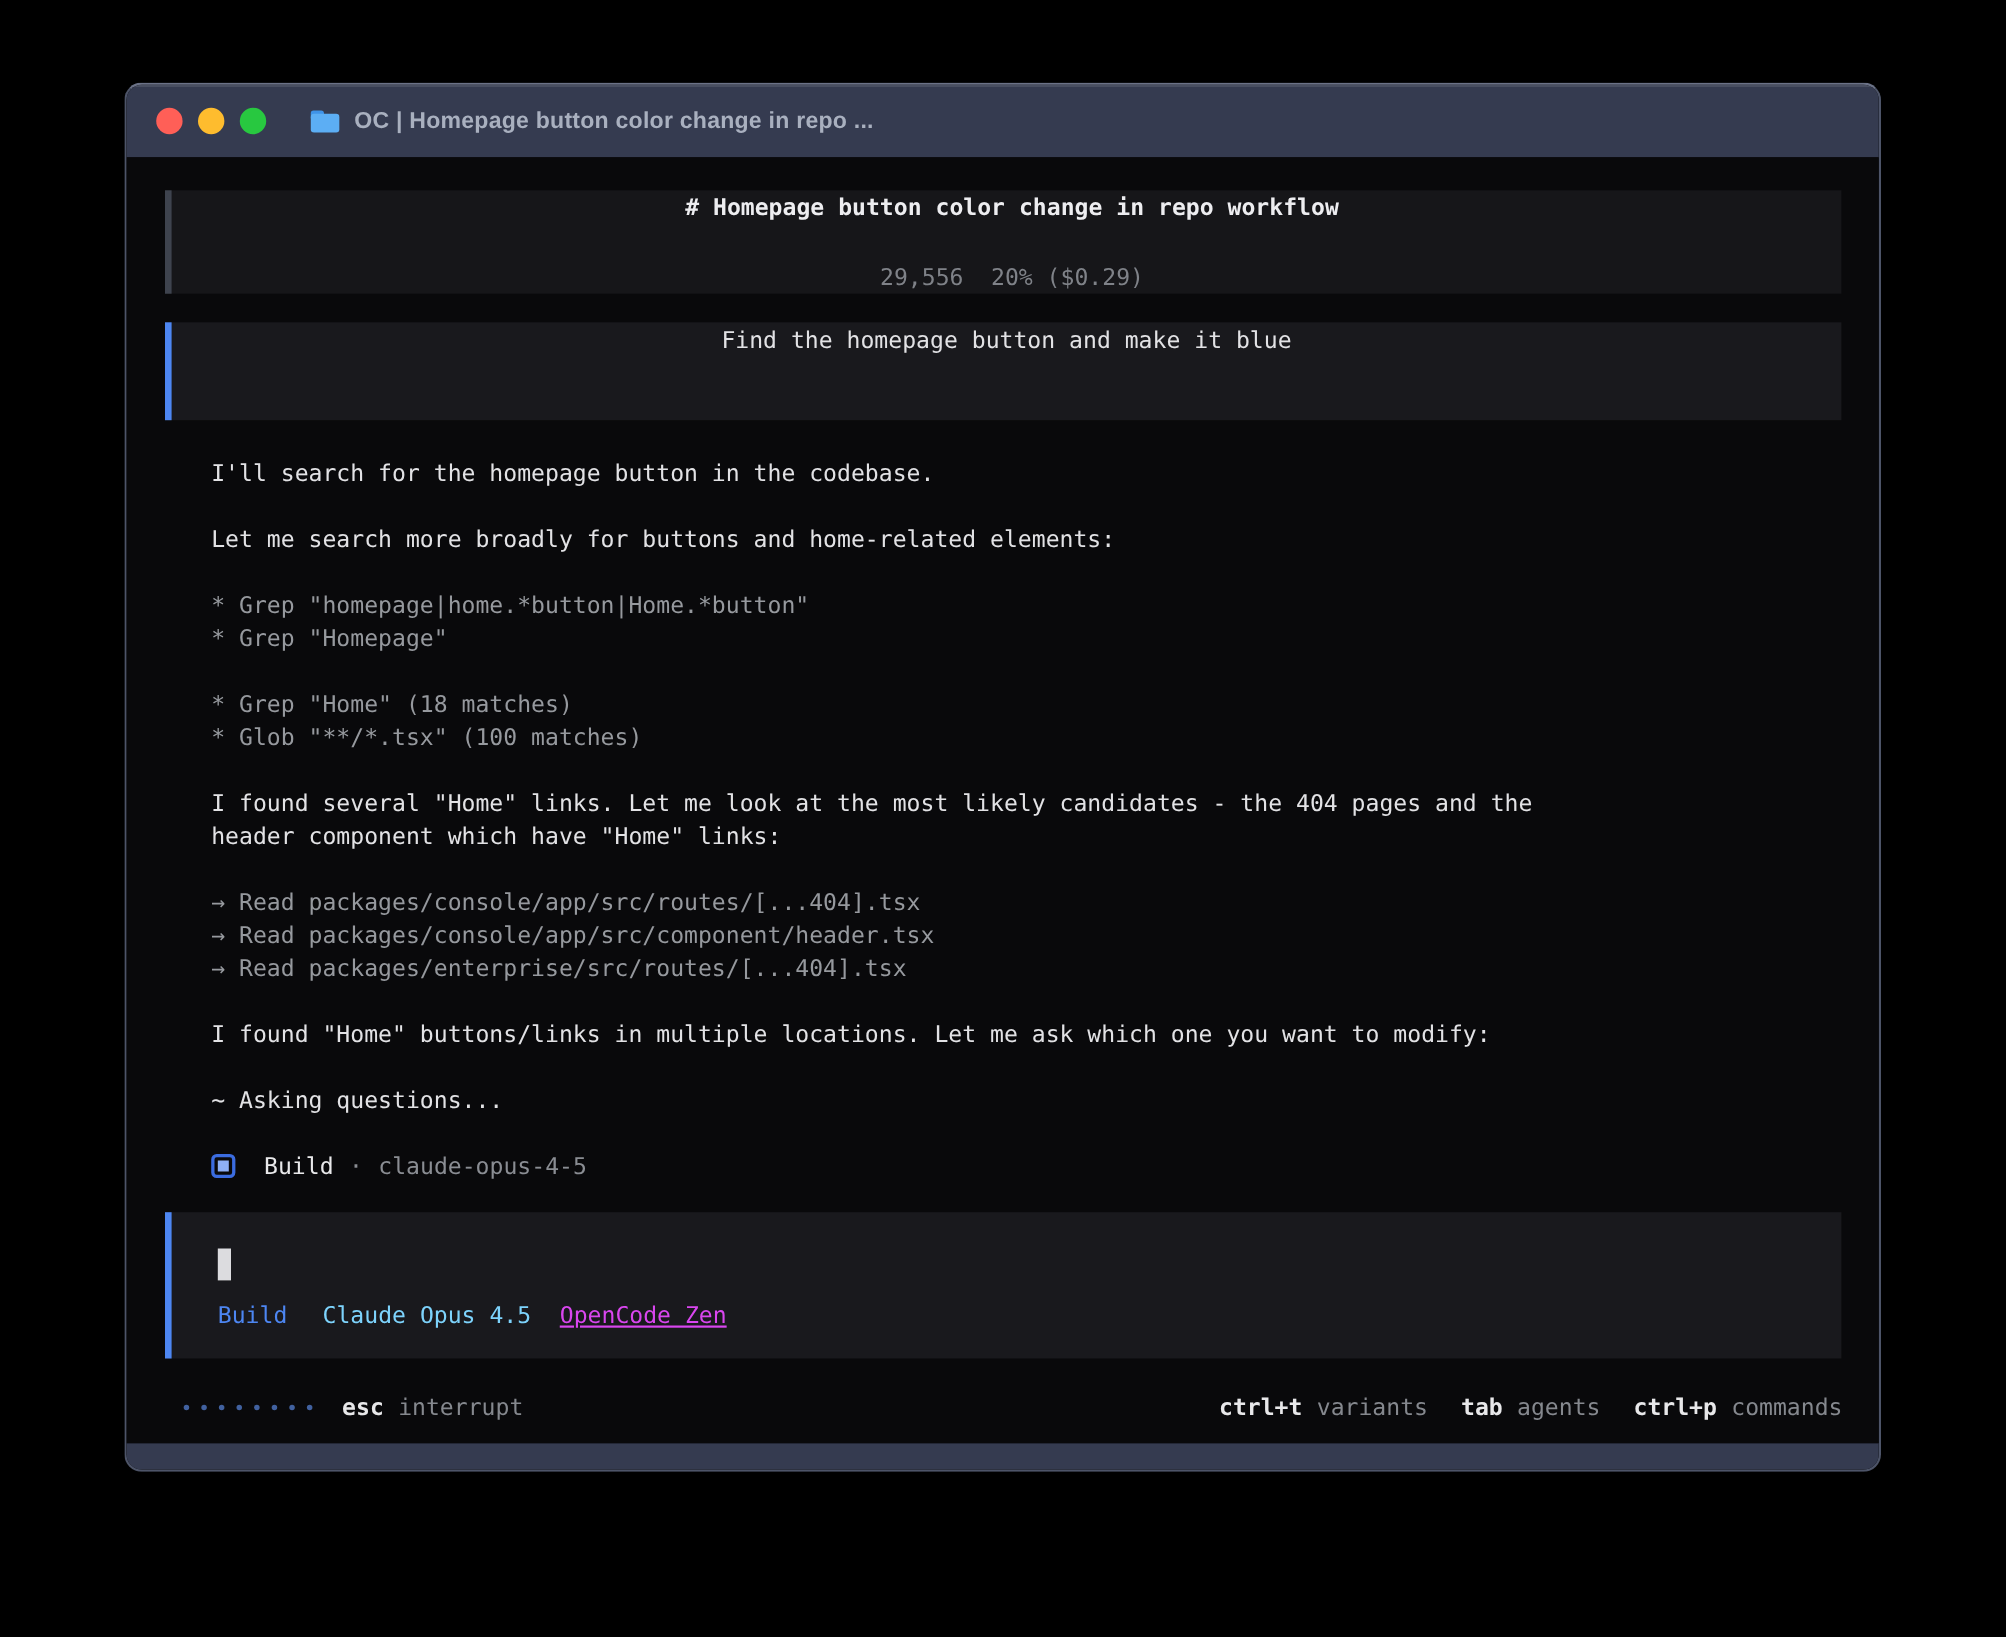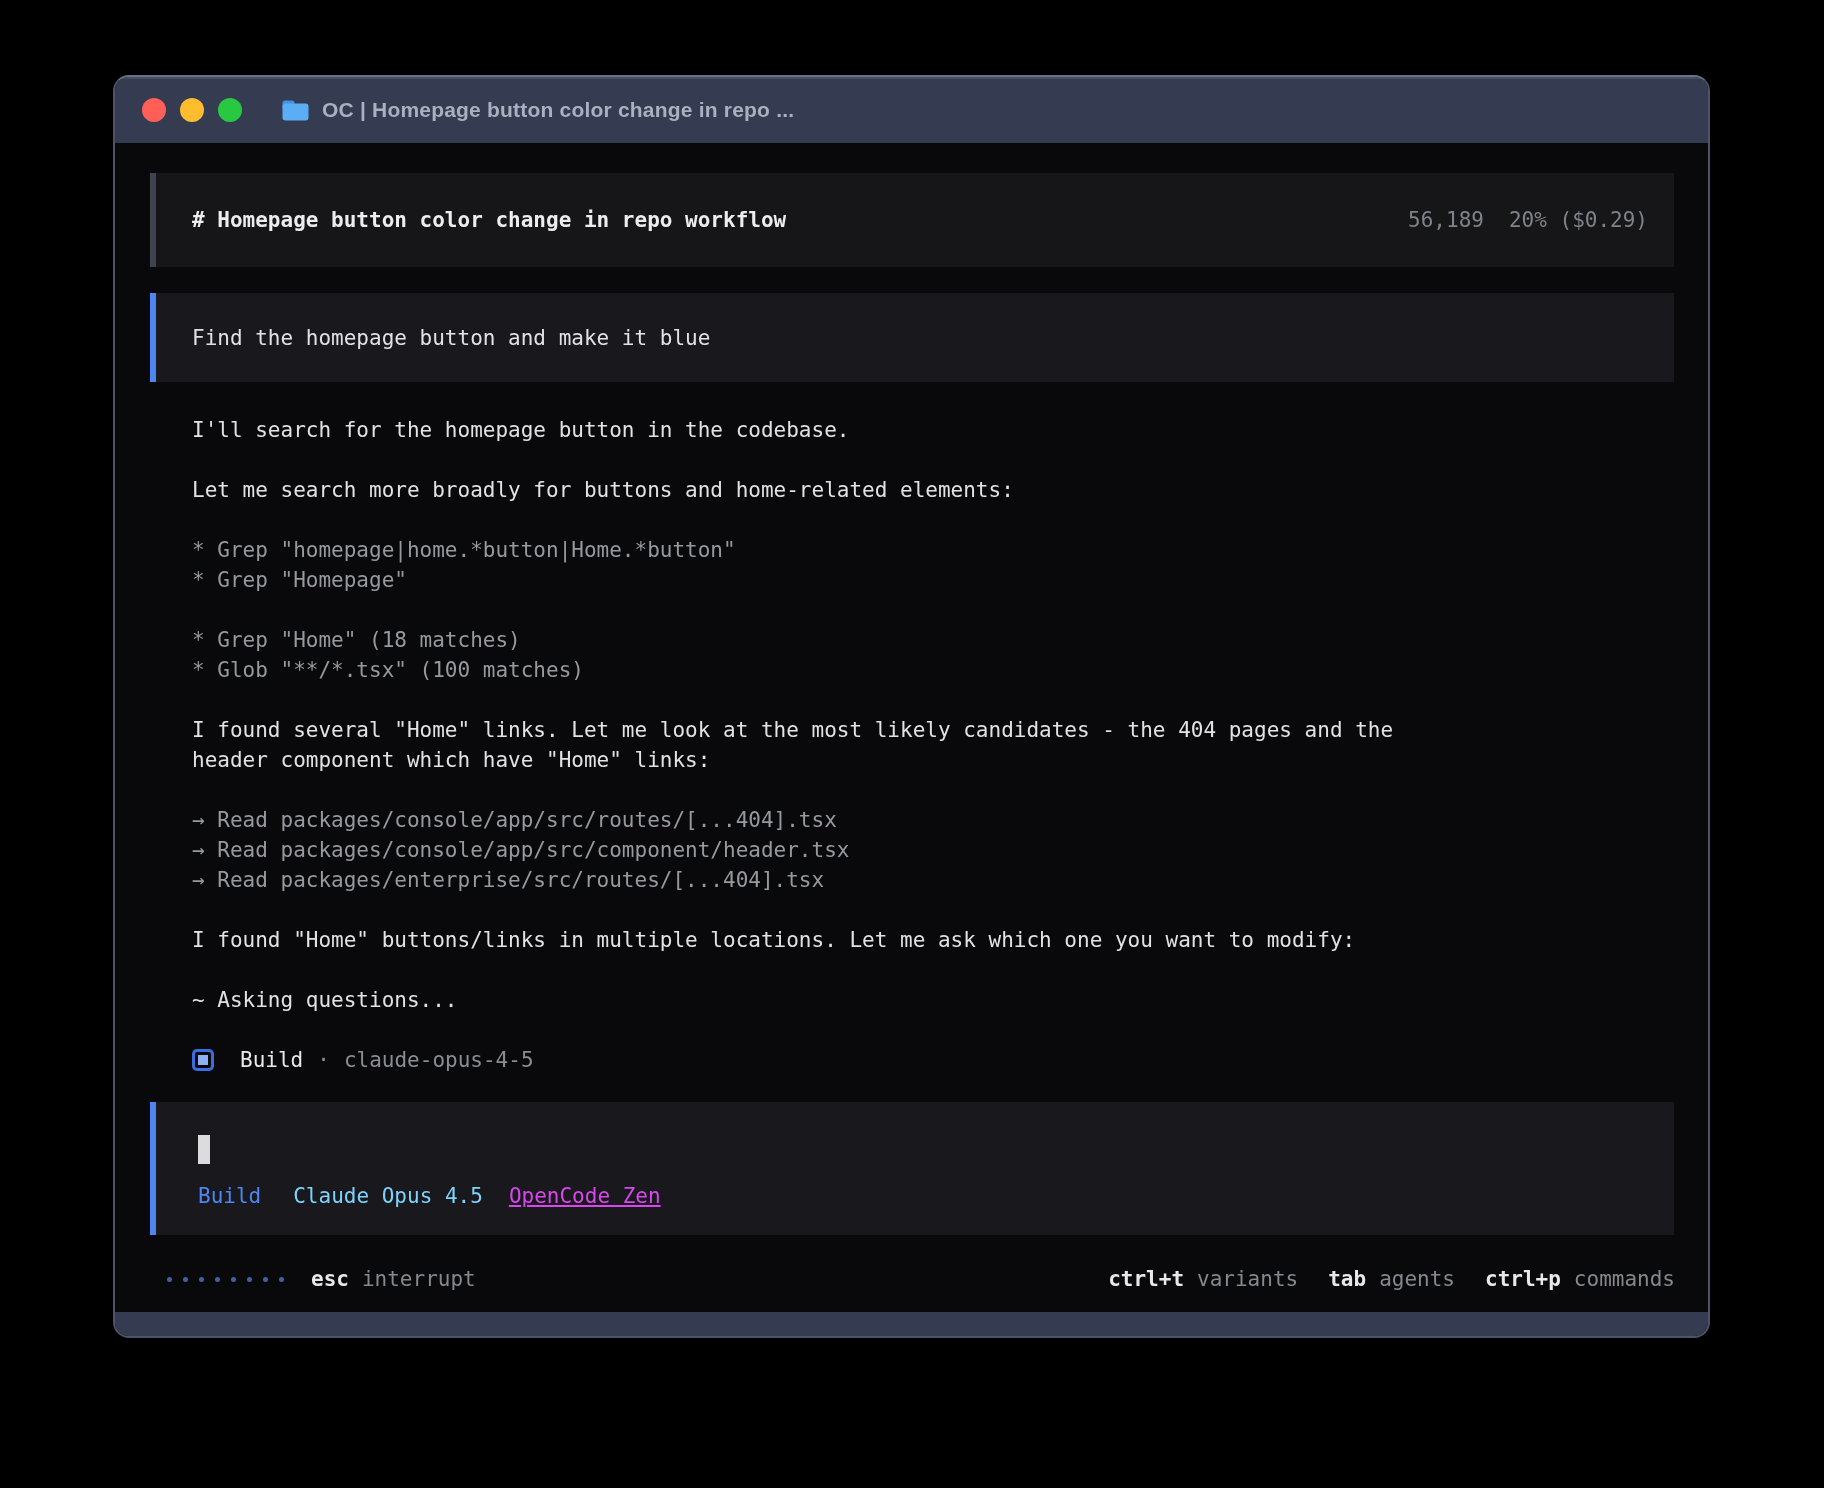--- a/index.html
+++ b/index.html
@@ -19,21 +19,21 @@
   .light.yellow { background:#febc2e; }
   .light.green  { background:#28c840; }
   .folder { margin-left:40px; display:block; }
   .wtitle { margin-left:13px; font-family:"Liberation Sans",sans-serif; font-weight:bold;
             font-size:21px; color:#a9b0bf; letter-spacing:.2px; white-space:pre; }
   .bottomstrip { height:24px; background:#353b50; }
 
   
   .term { position:relative; height:1169px; background:#09090b;
           font-size:21px; line-height:30px; }
-  .block { position:absolute; left:35px; width:1524px; background:#19191d; }
+  .block { position:absolute; left:35px; width:1524px; background:#19191d;flex-direction:column; }
 
   .session-header { top:30px; height:94px; background:#161619; border-left:6px solid #3e434e;
                     display:flex; align-items:center; justify-content:space-between;
                     padding:0 26px 0 36px; }
   .session-title { color:#ededf0; font-weight:bold; white-space:pre; }
   .session-stats { display:flex; gap:25px; color:#7f8288; white-space:pre; }
 
   .user-message { top:150px; height:89px; border-left:6px solid #4d86f2;
                   display:flex; align-items:center; padding:1px 36px; color:#e2e2e5; white-space:pre; }
 
@@ -85,21 +85,21 @@
         <rect x="0.5" y="4.5" width="26" height="17" rx="3" fill="#5caef4"></rect>
       </svg>
       <span class="wtitle">OC | Homepage button color change in repo ...</span>
     </div>
 
     <div class="term">
 
       <div class="block session-header">
         <span class="session-title"># Homepage button color change in repo workflow</span>
         <span class="session-stats">
-          <span>56,189</span>
+          <span>29,556</span>
           <span>20% ($0.29)</span>
         </span>
       </div>
 
       <div class="block user-message">
         <span>Find the homepage button and make it blue</span>
       </div>
 
       <div class="convo" id="convo">
           <div class="para text">

